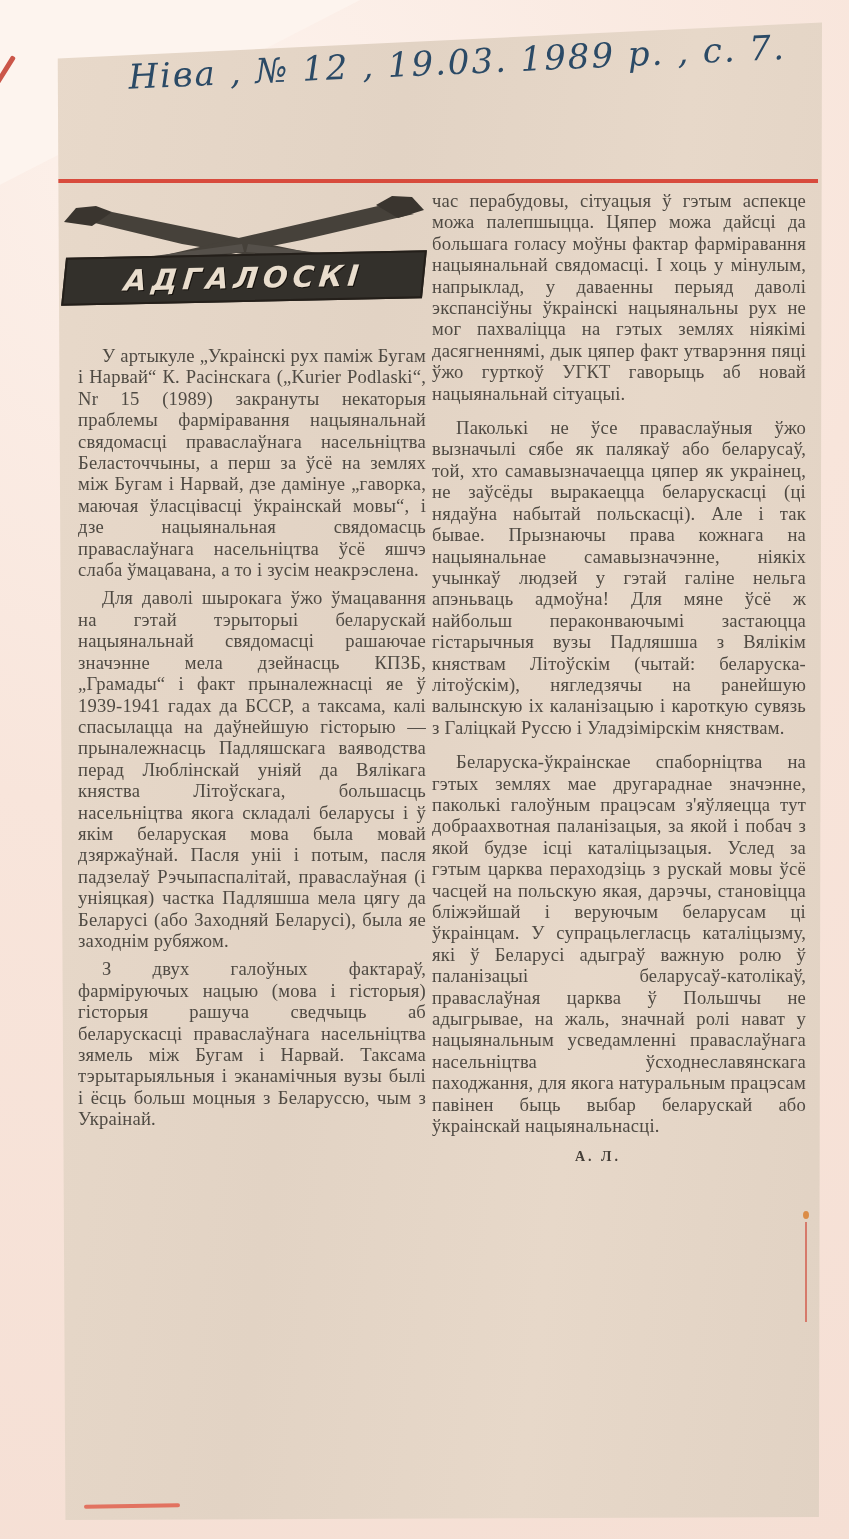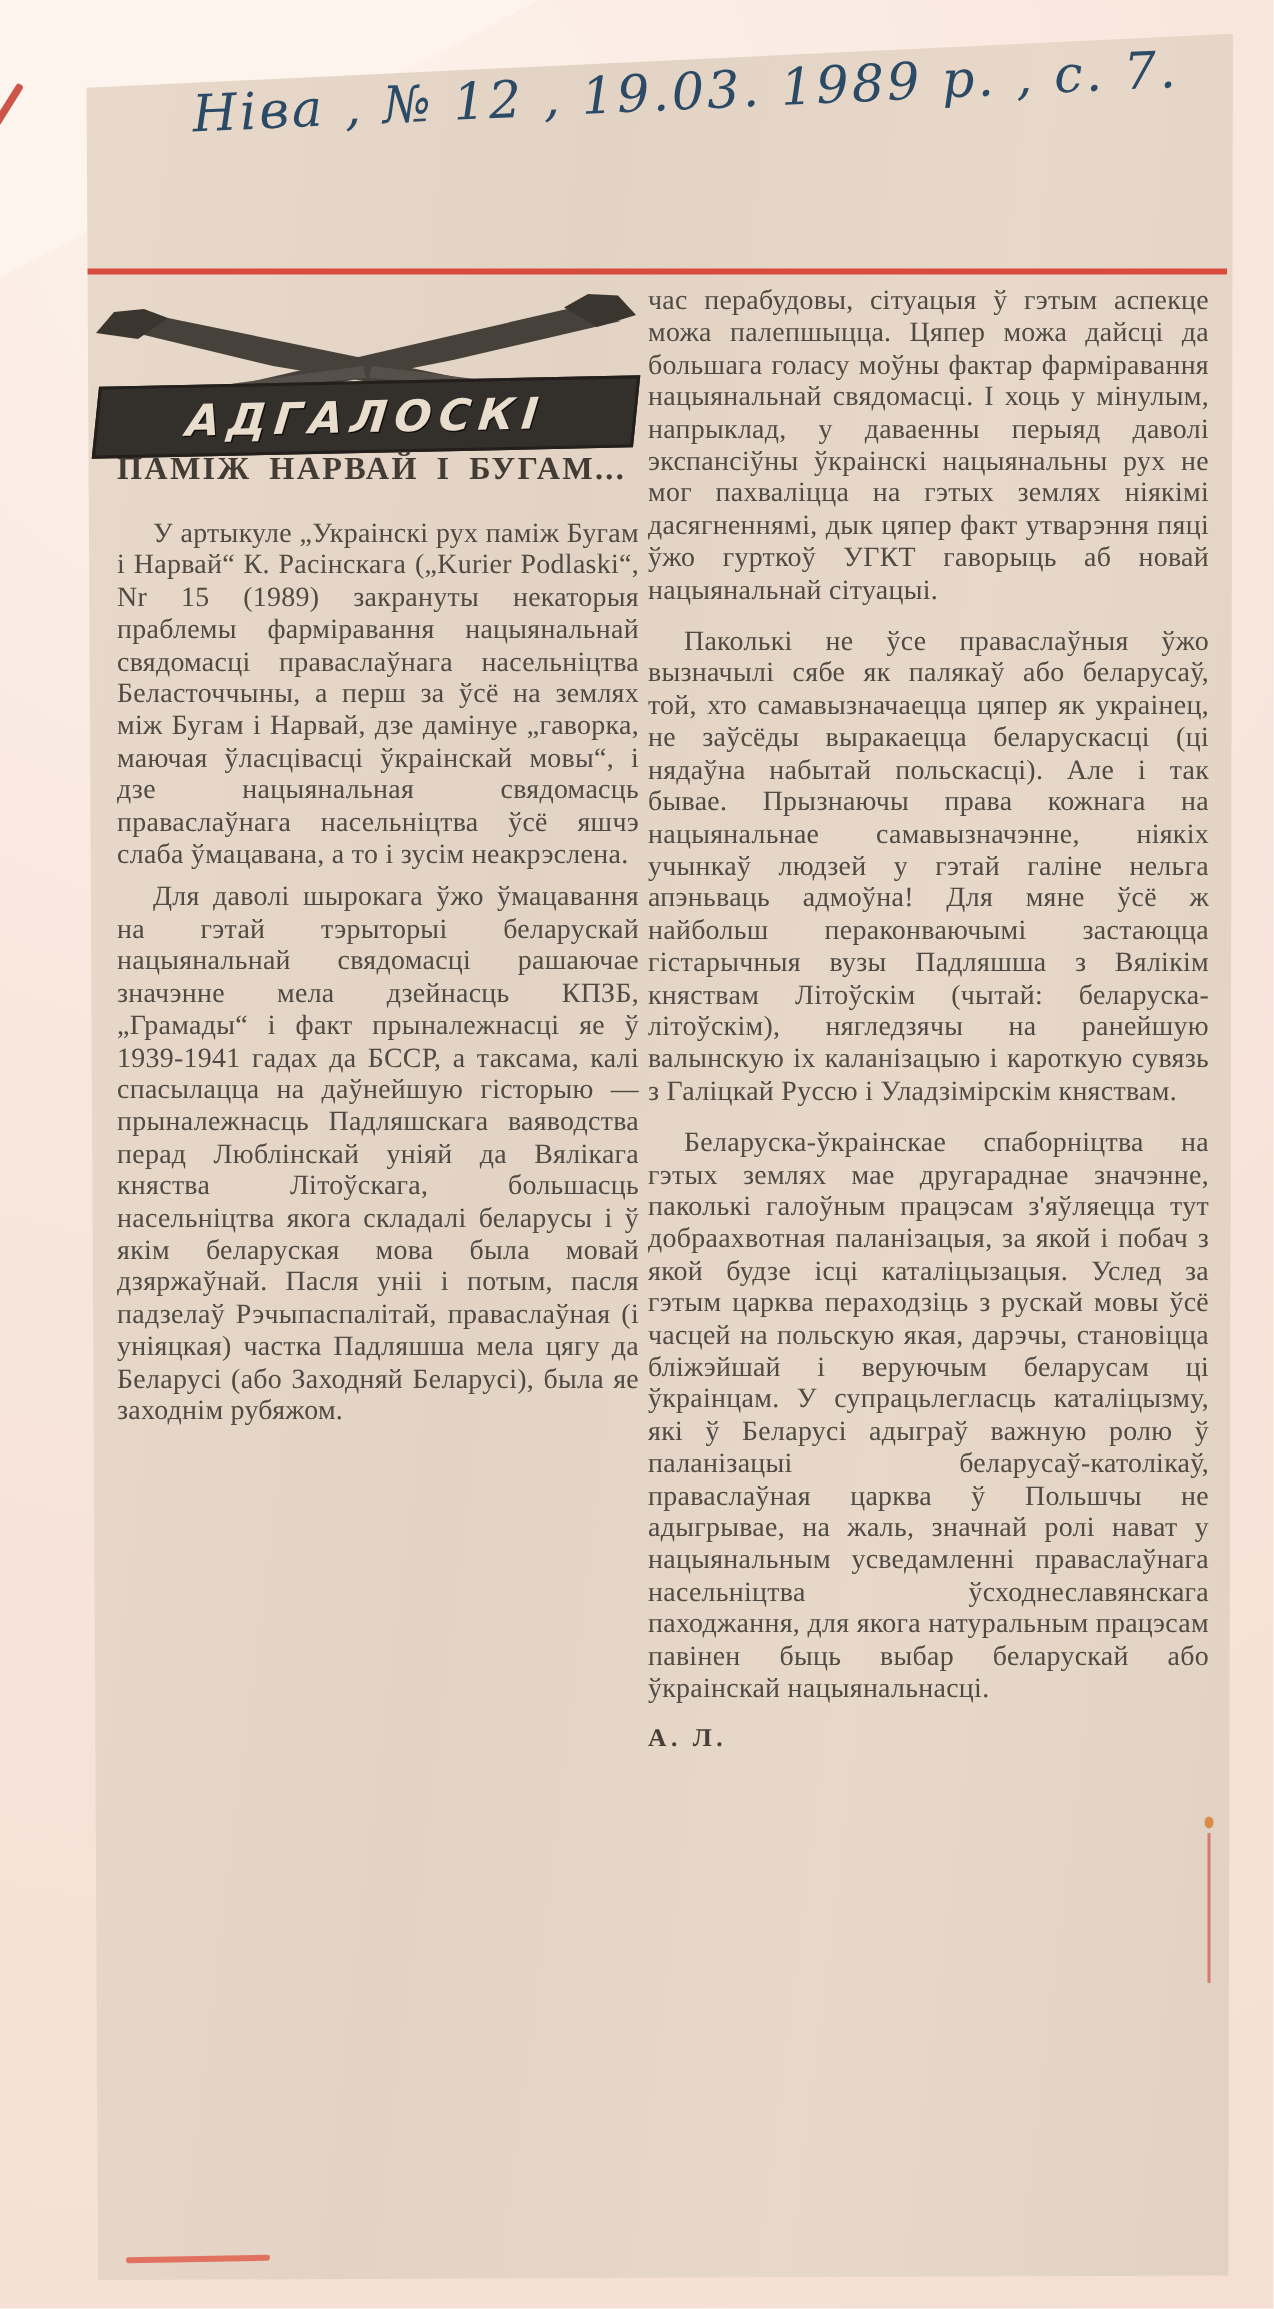--- a/index.html
+++ b/index.html
@@ -58,22 +58,22 @@
   .col-left{left:28px;top:327px;width:348px;}
   .col-right{left:382px;top:172px;width:374px;}
   .para{
     font-size:18.6px;line-height:21.4px;text-align:justify;
     margin:0 0 7px 0;text-indent:24px;
     letter-spacing:.2px;
   }
   .col-right .para{margin-bottom:13px;}
   .para.noindent{text-indent:0;}
   .signature{
-    text-align:left;padding-right:42px;font-weight:bold;
-    font-size:17px;letter-spacing:3px;color:#453f38;margin-top:2px;
+    text-align:center;padding-right:42px;font-weight:bold;
+    font-size:14px;letter-spacing:3px;color:#453f38;margin-top:2px;
   }
   .bottom-underline{
     position:absolute;left:34px;top:1486px;width:96px;height:4px;
     background:#e2604e;transform:rotate(-1deg);border-radius:2px;opacity:.85;
   }
   .edge-line{
     position:absolute;left:755px;top:1204px;width:2px;height:100px;
     background:#cf4a3c;opacity:.65;
   }
   .edge-dot{
@@ -105,25 +105,25 @@
 
         <path d="M180,56 L4,80 L182,64 Z" fill="#55504a"></path>
         <path d="M186,56 L360,78 L184,64 Z" fill="#55504a"></path>
       </g>
     </svg>
     <div class="logo-band">
       <span>АДГАЛОСКІ</span>
     </div>
   </div>
 
-  <h1 class="headline">ПАМІЖ НАРВАЙ І БУГАМ...</h1>
 
   <div class="col col-left">
       <p class="para">У артыкуле „Украінскі рух паміж Бугам і Нарвай“ К. Расінскага („Kurier Podlaski“, Nr 15 (1989) закрануты некаторыя праблемы фарміравання нацыянальнай свядомасці праваслаўнага насельніцтва Беласточчыны, а перш за ўсё на землях між Бугам і Нарвай, дзе дамінуе „гаворка, маючая ўласцівасці ўкраінскай мовы“, і дзе нацыянальная свядомасць праваслаўнага насельніцтва ўсё яшчэ слаба ўмацавана, а то і зусім неакрэслена.</p>
       <p class="para">Для даволі шырокага ўжо ўмацавання на гэтай тэрыторыі беларускай нацыянальнай свядомасці рашаючае значэнне мела дзейнасць КПЗБ, „Грамады“ і факт прыналежнасці яе ў 1939-1941 гадах да БССР, а таксама, калі спасылацца на даўнейшую гісторыю — прыналежнасць Падляшскага ваяводства перад Люблінскай уніяй да Вялікага княства Літоўскага, большасць насельніцтва якога складалі беларусы і ў якім беларуская мова была мовай дзяржаўнай. Пасля уніі і потым, пасля падзелаў Рэчыпаспалітай, праваслаўная (і уніяцкая) частка Падляшша мела цягу да Беларусі (або Заходняй Беларусі), была яе заходнім рубяжом.</p>
+      <p class="para">З двух галоўных фактараў, фарміруючых нацыю (мова і гісторыя) гісторыя рашуча сведчыць аб беларускасці праваслаўнага насельніцтва зямель між Бугам і Нарвай. Таксама тэрытарыяльныя і эканамічныя вузы былі і ёсць больш моцныя з Беларуссю, чым з Украінай.</p>
     </div>
 
   <div class="col col-right">
     <div>
         <p class="para noindent">час перабудовы, сітуацыя ў гэтым аспекце можа палепшыцца. Цяпер можа дайсці да большага голасу моўны фактар фарміравання нацыянальнай свядомасці. І хоць у мінулым, напрыклад, у даваенны перыяд даволі экспансіўны ўкраінскі нацыянальны рух не мог пахваліцца на гэтых землях ніякімі дасягненнямі, дык цяпер факт утварэння пяці ўжо гурткоў УГКТ гаворыць аб новай нацыянальнай сітуацыі.</p>
         <p class="para">Паколькі не ўсе праваслаўныя ўжо вызначылі сябе як палякаў або беларусаў, той, хто самавызначаецца цяпер як украінец, не заўсёды выракаецца беларускасці (ці нядаўна набытай польскасці). Але і так бывае. Прызнаючы права кожнага на нацыянальнае самавызначэнне, ніякіх учынкаў людзей у гэтай галіне нельга апэньваць адмоўна! Для мяне ўсё ж найбольш пераконваючымі застаюцца гістарычныя вузы Падляшша з Вялікім княствам Літоўскім (чытай: беларуска-літоўскім), нягледзячы на ранейшую валынскую іх каланізацыю і кароткую сувязь з Галіцкай Руссю і Уладзімірскім княствам.</p>
         <p class="para">Беларуска-ўкраінскае спаборніцтва на гэтых землях мае другараднае значэнне, паколькі галоўным працэсам з'яўляецца тут добраахвотная паланізацыя, за якой і побач з якой будзе ісці каталіцызацыя. Услед за гэтым царква пераходзіць з рускай мовы ўсё часцей на польскую якая, дарэчы, становіцца бліжэйшай і веруючым беларусам ці ўкраінцам. У супрацьлегласць каталіцызму, які ў Беларусі адыграў важную ролю ў паланізацыі беларусаў-католікаў, праваслаўная царква ў Польшчы не адыгрывае, на жаль, значнай ролі нават у нацыянальным усведамленні праваслаўнага насельніцтва ўсходнеславянскага паходжання, для якога натуральным працэсам павінен быць выбар беларускай або ўкраінскай нацыянальнасці.</p>
       </div>
     <div class="signature">А. Л.</div>
   </div>

